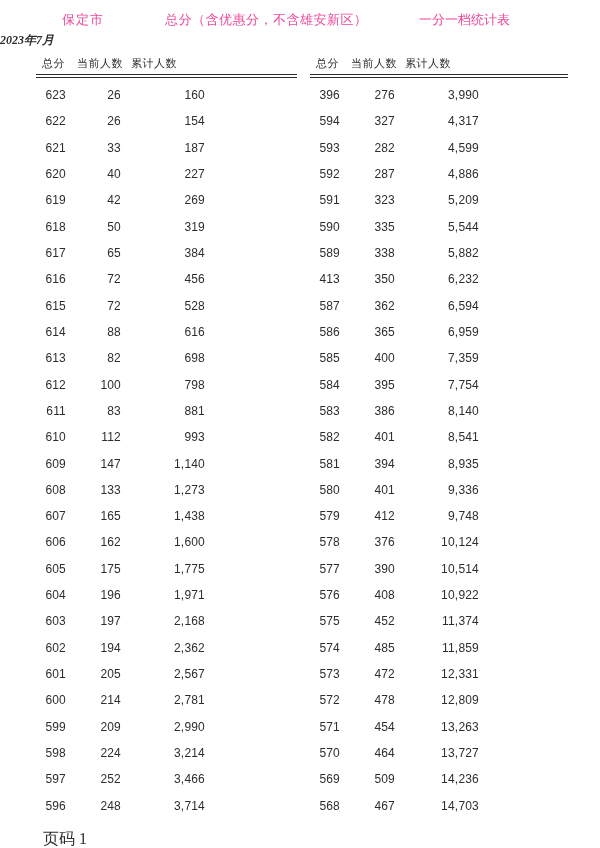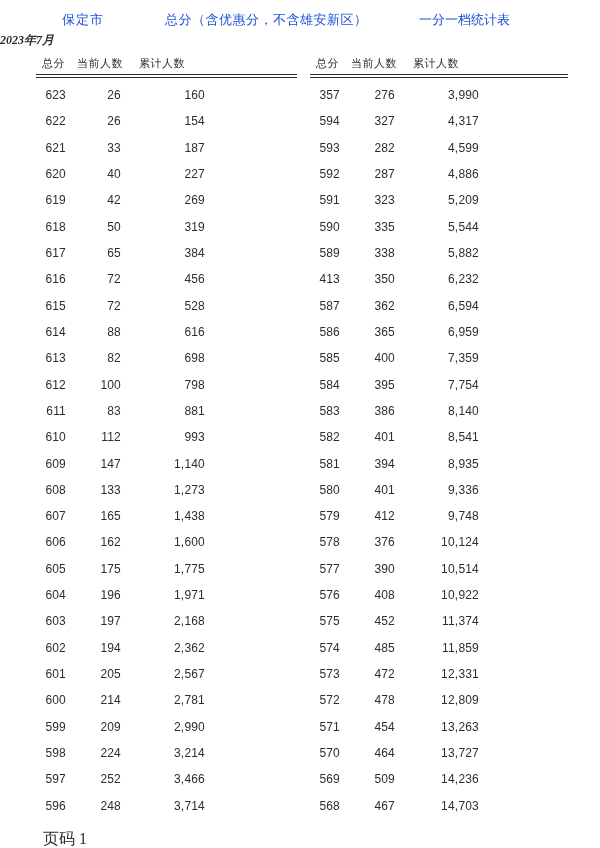--- a/index.html
+++ b/index.html
@@ -17,21 +17,21 @@
     font-family: "Liberation Sans", "DejaVu Sans", sans-serif;
   }
   .doc-header-line {
     position: absolute;
     top: 11px;
     left: 0;
     width: 100%;
     height: 18px;
     font-family: Liberation Sans, sans-serif;
     font-size: 13px;
-    color: #1d4ed8;
+    color: #ec4899;
   }
   .city   { position: absolute; left: 62px; letter-spacing: 1px; }
   .subject{ position: absolute; left: 165px; letter-spacing: 0.5px; }
   .title  { position: absolute; left: 395px; margin-left: 24px; }
   .date {
     position: absolute;
     top: 32px;
     left: 0;
     width: 548px;
     font-family: "Liberation Serif", "DejaVu Serif", serif;
@@ -50,21 +50,21 @@
     position: relative;
     height: 15px;
     font-family: "Liberation Serif", "DejaVu Serif", serif;
     font-size: 11px;
     color: #2d2d2d;
     text-decoration: underline;
   }
   .thead .col-h { position: absolute; top: 0; white-space: nowrap; letter-spacing: 0.5px; }
   .thead .h1 { left: 6px; }
   .thead .h2 { left: 41px; }
-  .thead .h3 { left: 103px; }
+  .thead .h3 { left: 95px; }
   .rule {
     margin-top: 3px;
     height: 2px;
     border-top: 1.4px solid #2b2b2b;
     border-bottom: 1.4px solid #2b2b2b;
   }
   .rows {
     margin-top: 4px;
   }
   .trow {
@@ -253,21 +253,21 @@
 
   <div class="score-table right">
     <div class="thead">
       <span class="col-h h1">总分</span>
       <span class="col-h h2">当前人数</span>
       <span class="col-h h3">累计人数</span>
     </div>
     <div class="rule"></div>
     <div class="rows">
         <div class="trow">
-          <div class="tcell">357</div>
+          <div class="tcell">396</div>
           <div class="tcell">276</div>
           <div class="tcell">3,990</div>
         </div>
         <div class="trow">
           <div class="tcell">594</div>
           <div class="tcell">327</div>
           <div class="tcell">4,317</div>
         </div>
         <div class="trow">
           <div class="tcell">593</div>

